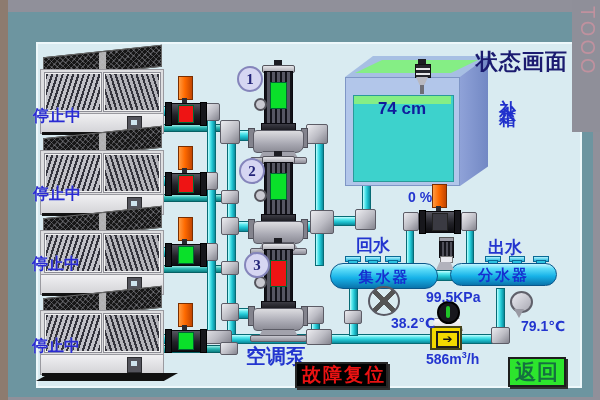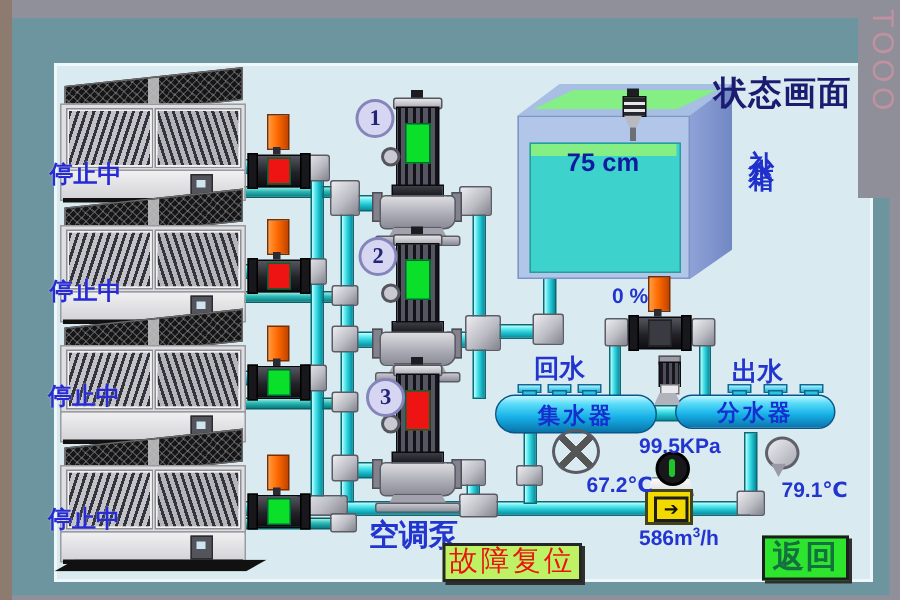--- a/index.html
+++ b/index.html
@@ -87,22 +87,22 @@
                font-size:12px;line-height:12px;text-align:center;font-weight:bold;}
   .mp-cap{width:13px;height:4px;background:#9a9aa4;border:1px solid #555;z-index:4;}
   .mp-motor{width:13px;height:15px;background:repeating-linear-gradient(90deg,#16161c 0 2px,#4e4e58 2px 4px);border:1px solid #0c0c12;z-index:4;}
   .mp-band{width:11px;height:5px;background:#e9e9ee;border:1px solid #777;z-index:4;}
   .mp-cone{width:18px;height:8px;background:#b2b2bc;clip-path:polygon(20% 0,80% 0,100% 100%,0 100%);z-index:4;}
   
   .t{color:#2335cf;font-weight:bold;z-index:6;white-space:nowrap;}
   #title{left:476px;top:47px;font-size:22px;color:#1b1b70;letter-spacing:1px;font-weight:bold;z-index:6;}
   #tank-name{left:496px;top:86px;writing-mode:vertical-rl;text-orientation:upright;color:#2030cc;font-size:17px;font-weight:bold;letter-spacing:6px;z-index:6;}
   .btn{box-sizing:border-box;text-align:center;cursor:pointer;z-index:7;box-shadow:2px 2px 0 #2f2f2f;}
-  #btn-reset{left:295px;top:362px;width:93px;height:26px;background:#bef264;border:2px solid #262626;
-             color:#ea1212;font-size:19px;font-weight:normal;line-height:22px;letter-spacing:2px;}
+  #btn-reset{left:295px;top:362px;width:93px;height:26px;background:#000000;border:2px solid #262626;
+             color:#ea1212;font-size:19px;font-weight:bold;line-height:22px;letter-spacing:2px;text-align:right;}
   #btn-back{left:508px;top:357px;width:58px;height:30px;background:#2de52d;border:2px solid #1d1d1d;
             color:#157040;font-size:21px;font-weight:bold;line-height:26px;letter-spacing:1px;}
   sup{font-size:9px;}
 </style>
 </head>
 <body>
 
 <div class="abs" id="teal-frame"></div>
 <div class="abs" id="left-strip"></div>
 <div class="abs" id="panel"></div>
@@ -289,21 +289,21 @@
 </div>
 <div class="abs t" style="left:246px;top:343px;font-size:20px">空调泵</div>
 
 <div class="abs tk" id="tank-top">
     <i></i>
   </div>
 <div class="abs tk" id="tank-side"></div>
 <div class="abs tk" id="tank-front"></div>
 <div class="abs tk" id="tank-inner"></div>
 <div class="abs tk" id="tank-airgap"></div>
-<div class="abs" id="tank-level">75 cm</div>
+<div class="abs" id="tank-level">74 cm</div>
 <div class="abs snsr-knob"></div>
 <div class="abs snsr-body"></div>
 <div class="abs snsr-cone"></div>
 <div class="abs snsr-stem"></div>
 <div class="abs" id="tank-name">补水箱</div>
 
 <div class="abs t" style="left:408px;top:189px;font-size:14px">0 %</div>
 <div class="abs valve" style="left:421px;top:184px;width:36px;height:50px">
   <div class="v-act"></div>
     <div class="v-stem"></div>
@@ -339,21 +339,21 @@
 <div class="abs mp-cone" style="left:436px;top:262px"></div>
 
 <div class="abs rvalve" style="left:368px;top:286px"></div>
 <div class="abs tsensor-c" style="left:510px;top:291px"></div>
 <div class="abs tsensor-t" style="left:514px;top:309px"></div>
 <div class="abs t" style="left:426px;top:289px;font-size:14px">99.5KPa</div>
 <div class="abs" id="gauge" style="left:437px;top:301px">
     <i></i>
   </div>
 <div class="abs" id="gauge-base" style="left:431px;top:318px"></div>
-<div class="abs t" style="left:391px;top:315px;font-size:14px">67.2℃</div>
+<div class="abs t" style="left:391px;top:315px;font-size:14px">38.2℃</div>
 <div class="abs t" style="left:521px;top:318px;font-size:14px">79.1℃</div>
 <div class="abs" id="flowmeter" style="left:430px;top:326px">
   <b>➔</b>
 </div>
 <div class="abs t" style="left:426px;top:350px;font-size:14px"><span>586m</span><sup>3</sup><span>/h</span></div>
 
 <div class="abs btn" id="btn-reset">故障复位</div>
 <div class="abs btn" id="btn-back">返回</div>
 
 </body></html>

